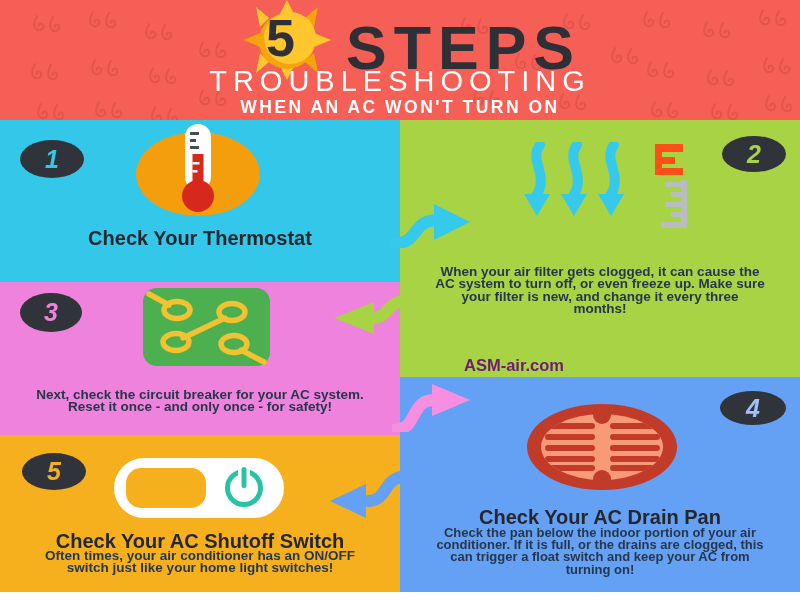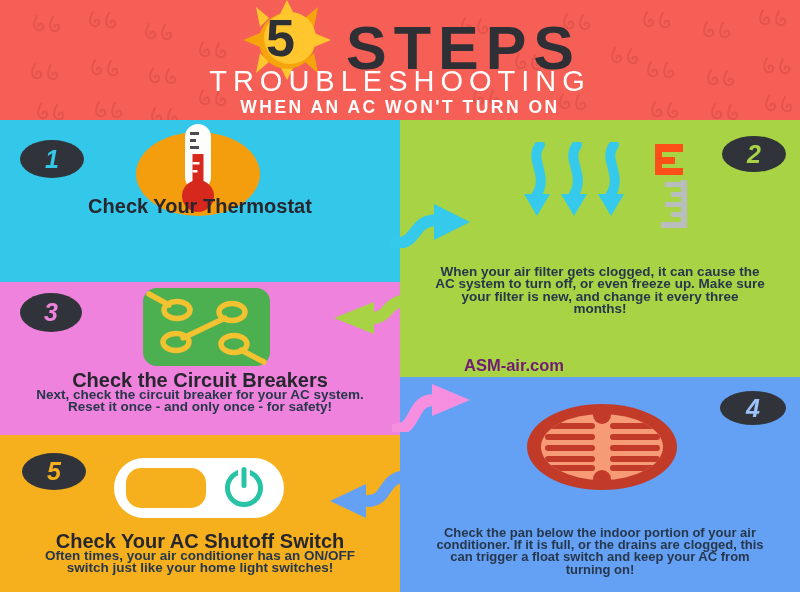--- a/index.html
+++ b/index.html
@@ -27,21 +27,21 @@
   .b1{left:20px;top:20px;width:64px;height:38px;}
   .b2{left:322px;top:16px;width:64px;height:36px;}
   .b3{left:20px;top:11px;width:62px;height:39px;}
   .b4{left:320px;top:14px;width:66px;height:34px;}
   .b5{left:22px;top:18px;width:64px;height:37px;}
   .icon{position:absolute;}
   .step-title{position:absolute;left:0;right:0;text-align:center;font-weight:bold;
               font-size:20px;color:#26262e;line-height:1;}
   .step-body{position:absolute;left:50%;transform:translateX(-50%);text-align:center;
              font-weight:bold;font-size:13.5px;line-height:12.4px;color:#27374b;}
-  .t1{top:76px;} .t2{top:126px;} .t3{top:88px;} .t4{top:130px;} .t5{top:96px;}
+  .t1{top:108px;} .t2{top:126px;} .t3{top:88px;} .t4{top:130px;} .t5{top:96px;}
   .y1{top:112px;width:348px;line-height:12.5px;}
   .y2{top:146px;width:332px;}
   .y3{top:107px;width:340px;}
   .y4{top:150px;width:332px;font-size:13px;line-height:12.2px;}
   .y5{top:115px;width:332px;}
   .site{position:absolute;left:64px;top:236px;font-size:16.5px;font-weight:bold;color:#701a75;}
   .conn{position:absolute;pointer-events:none;}
   .strip{position:absolute;left:0;top:592px;width:800px;height:8px;background:#ffffff;}
 </style>
 </head>
@@ -290,21 +290,20 @@
       <g stroke="#F2C230" stroke-width="5.5" stroke-linecap="round" fill="none">
         <path d="M6 6 L26 17"></path>
         <path d="M40 50 L82 30"></path>
         <path d="M98 62 L121 74"></path>
         <ellipse cx="34" cy="22" rx="13" ry="8.5"></ellipse>
         <ellipse cx="89" cy="24" rx="13" ry="8.5"></ellipse>
         <ellipse cx="33" cy="54" rx="13" ry="8.5"></ellipse>
         <ellipse cx="91" cy="56" rx="13" ry="8.5"></ellipse>
       </g>
     </svg>
-    <div class="step-title t3">Check the Circuit Breakers</div>
     <div class="step-body y3">Next, check the circuit breaker for your AC system.  Reset it once - and only once - for safety!</div>
   </div>
 
   <div class="panel p4" style="background: rgb(100, 161, 244);">
     <div class="badge b4">
       <span style="color: rgb(156, 194, 248);">4</span>
     </div>
     <svg class="icon" style="left:125px;top:24px" width="155" height="92" viewBox="0 0 155 92">
       <defs>
         <clipPath id="drainclip">
@@ -321,20 +320,21 @@
         <rect x="20" y="64" width="50" height="6" rx="3"></rect>
         <rect x="85" y="22" width="50" height="6" rx="3"></rect>
         <rect x="85" y="33" width="50" height="6" rx="3"></rect>
         <rect x="85" y="44" width="50" height="6" rx="3"></rect>
         <rect x="85" y="55" width="50" height="6" rx="3"></rect>
         <rect x="85" y="64" width="50" height="6" rx="3"></rect>
       </g>
       <circle cx="77" cy="14" r="9" fill="#C23A28"></circle>
       <circle cx="77" cy="78" r="9" fill="#C23A28"></circle>
     </svg>
+    <div class="step-title t4">Check Your AC Drain Pan</div>
     <div class="step-body y4">Check the pan below the indoor portion of your air conditioner.  If it is full, or the drains are clogged, this can trigger a float switch and keep your AC from turning on!</div>
   </div>
 
   <div class="panel p5" style="background: rgb(246, 176, 29);">
     <div class="badge b5">
       <span style="color: rgb(246, 176, 29);">5</span>
     </div>
     <svg class="icon" style="left:113px;top:22px" width="172" height="62" viewBox="0 0 172 62">
       <rect x="1" y="1" width="170" height="60" rx="30" fill="#FFFFFF"></rect>
       <rect x="13" y="11" width="80" height="40" rx="15" fill="#F6B01D"></rect>

